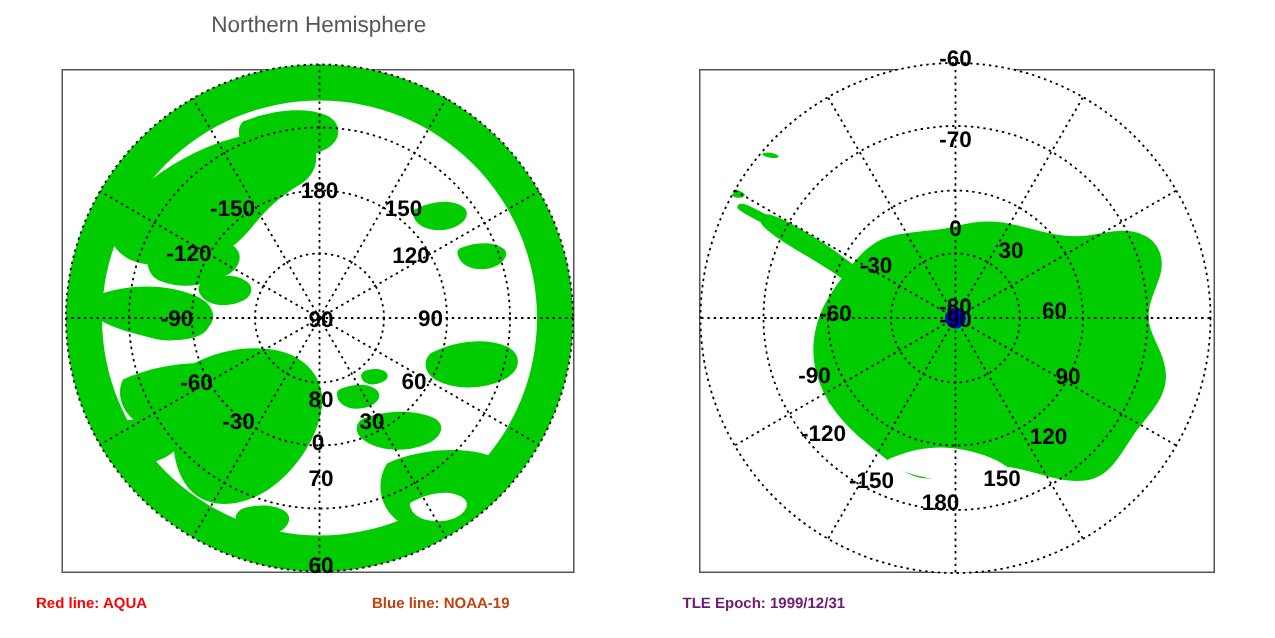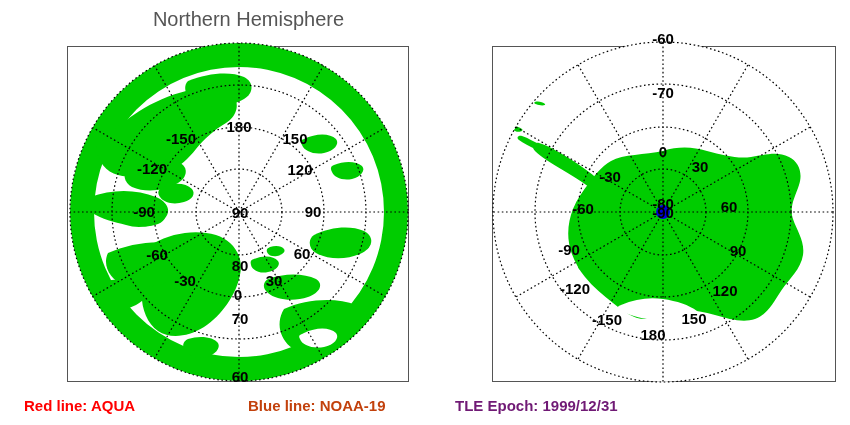--- a/index.html
+++ b/index.html
@@ -22,35 +22,33 @@
   }
   .panel-north { left: 0; }
   .panel-south { left: 425px; }
 
   .panel-title {
     position: absolute;
     top: 8px;
     left: 0;
     width: 425px;
     text-align: center;
-    font-size: 20px;
+    font-size: 15px;
     font-weight: normal;
     color: #555555;
     font-family: "Liberation Sans", sans-serif;
     letter-spacing: 0px;
-    padding-left: 36px;
   }
 
   .plot-box {
     position: absolute;
     border: 1px solid #555555;
     box-sizing: border-box;
     background: #ffffff;
     overflow: visible;
-    margin-left: 26px;
   }
   .plot-box-north {
     left: 41px;
     top: 46px;
     width: 342px;
     height: 336px;
   }
   .plot-box-south {
     left: 41px;
     top: 46px;
@@ -59,21 +57,21 @@
   }
   .plot-svg {
     position: absolute;
     left: 0;
     top: 0;
     overflow: visible;
   }
 
   .footer-label {
     position: absolute;
-    font-size: 15px;
+    font-size: 10px;
     font-weight: bold;
     font-family: "Liberation Sans", sans-serif;
     white-space: nowrap;
   }
   .footer-red {
     left: 24px;
     top: 397px;
     color: #ff0000;
   }
   .footer-blue {

